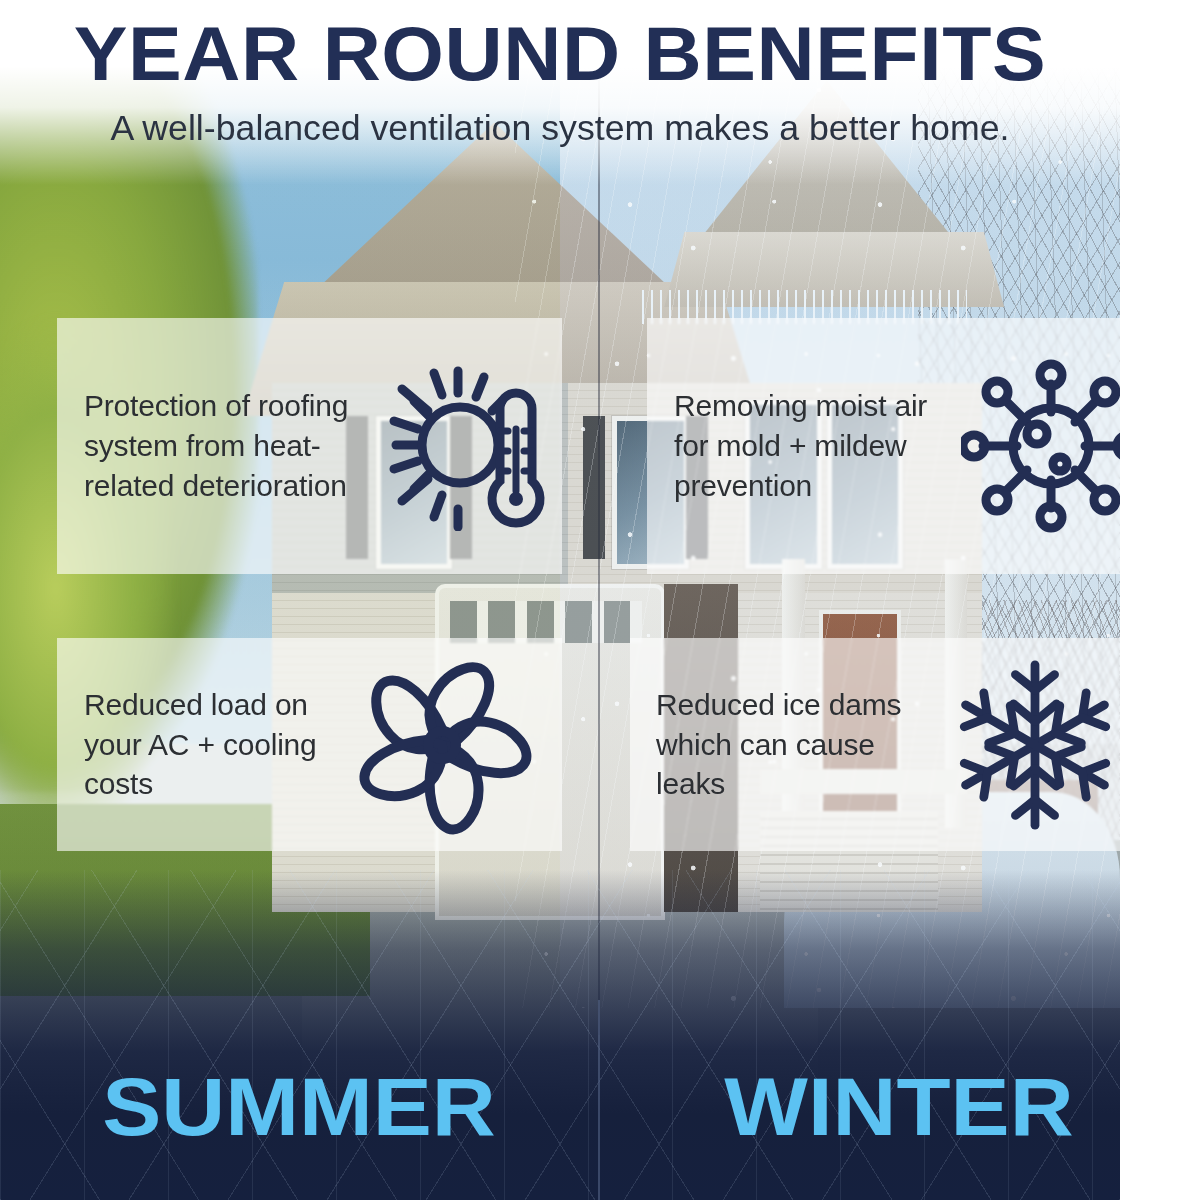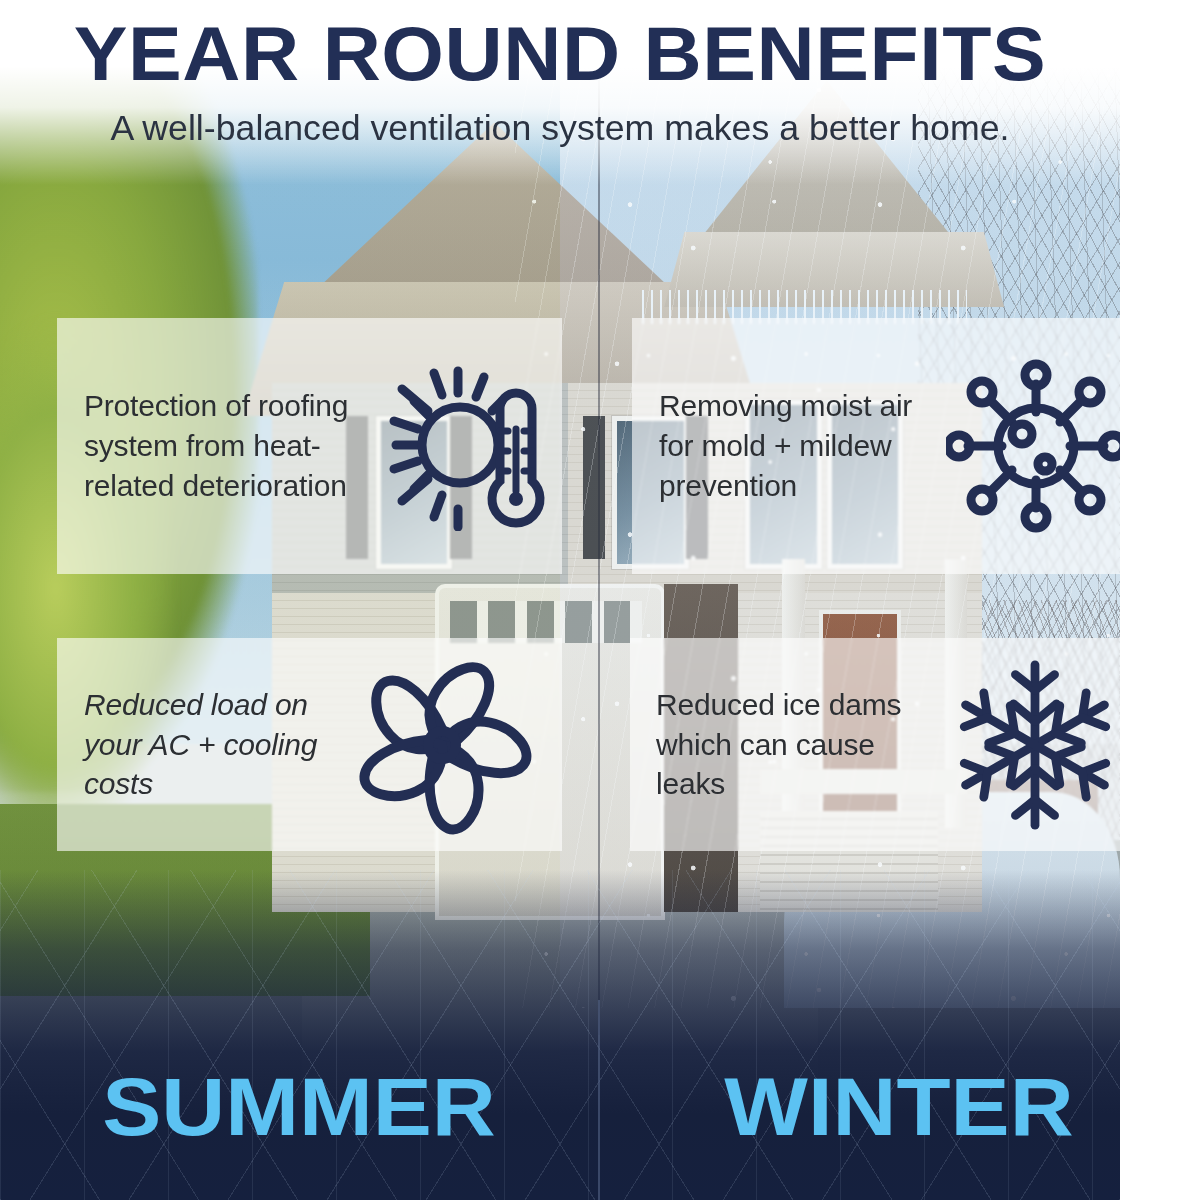--- a/index.html
+++ b/index.html
@@ -158,27 +158,27 @@
   .card{position:absolute;display:flex;align-items:center;
     background:rgba(255,255,255,.62);
     backdrop-filter:blur(1px);}
   .card .txt{flex:0 0 auto;padding-left:27px;
     font-family:"Liberation Sans",sans-serif;
     font-size:30px;line-height:1.33;color:#2c2f33;letter-spacing:-.2px;}
   .card .ico{flex:1 1 auto;display:flex;align-items:center;justify-content:center;}
   .card .ico svg{display:block;}
 
   #card-1{left:57px;top:318px;width:505px;height:256px;}
-  #card-2{left:632px;top:318px;width:508px;height:256px;}
+  #card-2{left:647px;top:318px;width:508px;height:256px;}
   #card-3{left:57px;top:638px;width:505px;height:213px;}
   #card-4{left:630px;top:638px;width:508px;height:213px;}
 
   #card-1 .txt{width:300px;}
   #card-2 .txt{width:272px;}
-  #card-3 .txt{width:238px;font-style:italic;}
+  #card-3 .txt{width:238px;}
   #card-4 .txt{width:276px;padding-left:26px;}
 
   
   .season{position:absolute;bottom:52px;
     font-family:"Liberation Sans Narrow","Liberation Sans",sans-serif;
     font-weight:bold;font-size:82px;line-height:1;color:#5cc2f2;
     letter-spacing:0px;white-space:nowrap;
     transform:scaleX(1.08);}
   #season-summer{left:0;width:598px;text-align:center;transform-origin:50% 50%;}
   #season-winter{left:598px;width:602px;text-align:center;transform-origin:50% 50%;}

